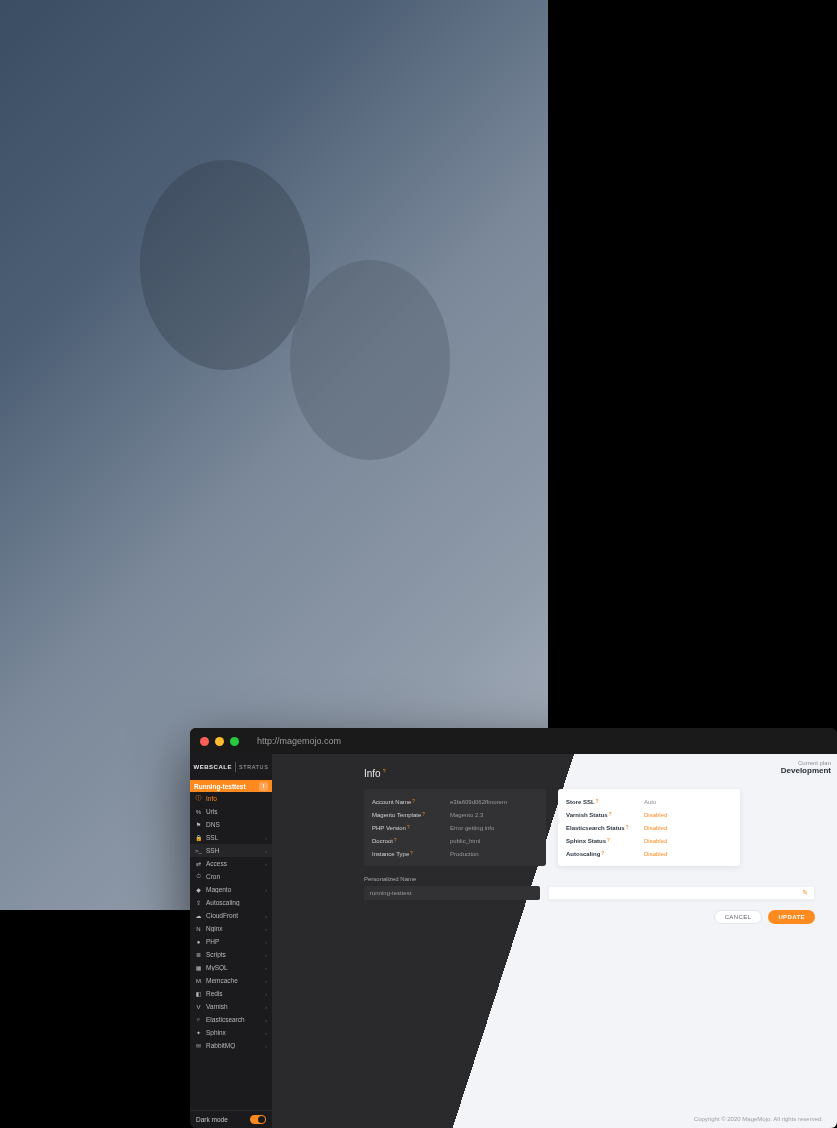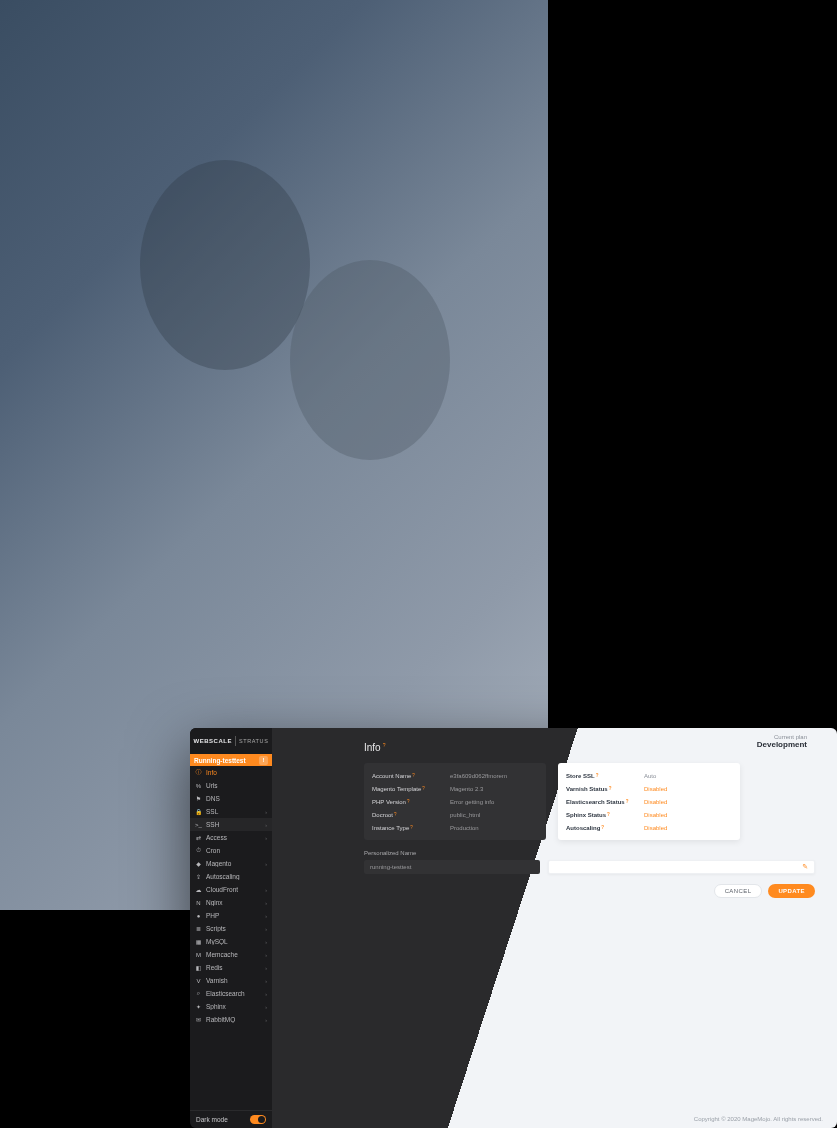--- a/index.html
+++ b/index.html
@@ -52,21 +52,21 @@
 
   
   .main { flex:1; position:relative; background: #2a2a2c; overflow:hidden; }
   
   .main::before {
     content:""; position:absolute; inset:0;
     background: linear-gradient(108deg, #2a2a2c 0 44%, #f2f4f7 44% 100%);
   }
   .main-inner { position:relative; padding: 14px 22px 0 92px; height:100%; }
 
-  .topright { position:absolute; right:30px; top:6px; text-align:right; }
+  .topright { position:absolute; right:6px; top:6px; text-align:right; }
   .topright .cp { font-size:6px; color:#8a8f98; }
   .topright .plan { font-size:8px; color:#2a2f38; font-weight:600; }
 
   .page-title { font-size:10px; color:#e8e8ea; font-weight:500; display:flex; align-items:flex-start; gap:2px; }
   .page-title sup { font-size:5px; color:#ff8a1f; }
 
   .panels { display:flex; gap:12px; margin-top:10px; }
   .panel-dark { width:182px; background:#323234; border-radius:3px; padding:6px 8px; }
   .panel-light { width:182px; background:#fff; border-radius:3px; padding:6px 8px; box-shadow:0 2px 6px rgba(0,0,0,.08); }
   .kv { display:flex; align-items:center; height:13px; }
@@ -101,20 +101,26 @@
 </head>
 <body>
 
 <div class="root">
   <div class="photo-bg">
     <div class="photo-fig" style="left:140px;top:160px;width:170px;height:210px;background:#2e3a46"></div>
     <div class="photo-fig" style="left:290px;top:260px;width:160px;height:200px;background:#4a5662"></div>
   </div>
 
   <div class="app-window">
+    <div class="titlebar">
+      <div class="tl-dot tl-red"></div>
+      <div class="tl-dot tl-yel"></div>
+      <div class="tl-dot tl-grn"></div>
+      <div class="tl-url">http://magemojo.com</div>
+    </div>
 
     <div class="app-body">
 
       <div class="sidebar">
         <div class="brand">
           <span class="logo">WEBSCALE</span>
           <span class="sep"></span>
           <span class="sub">STRATUS</span>
         </div>
         <div class="banner">

